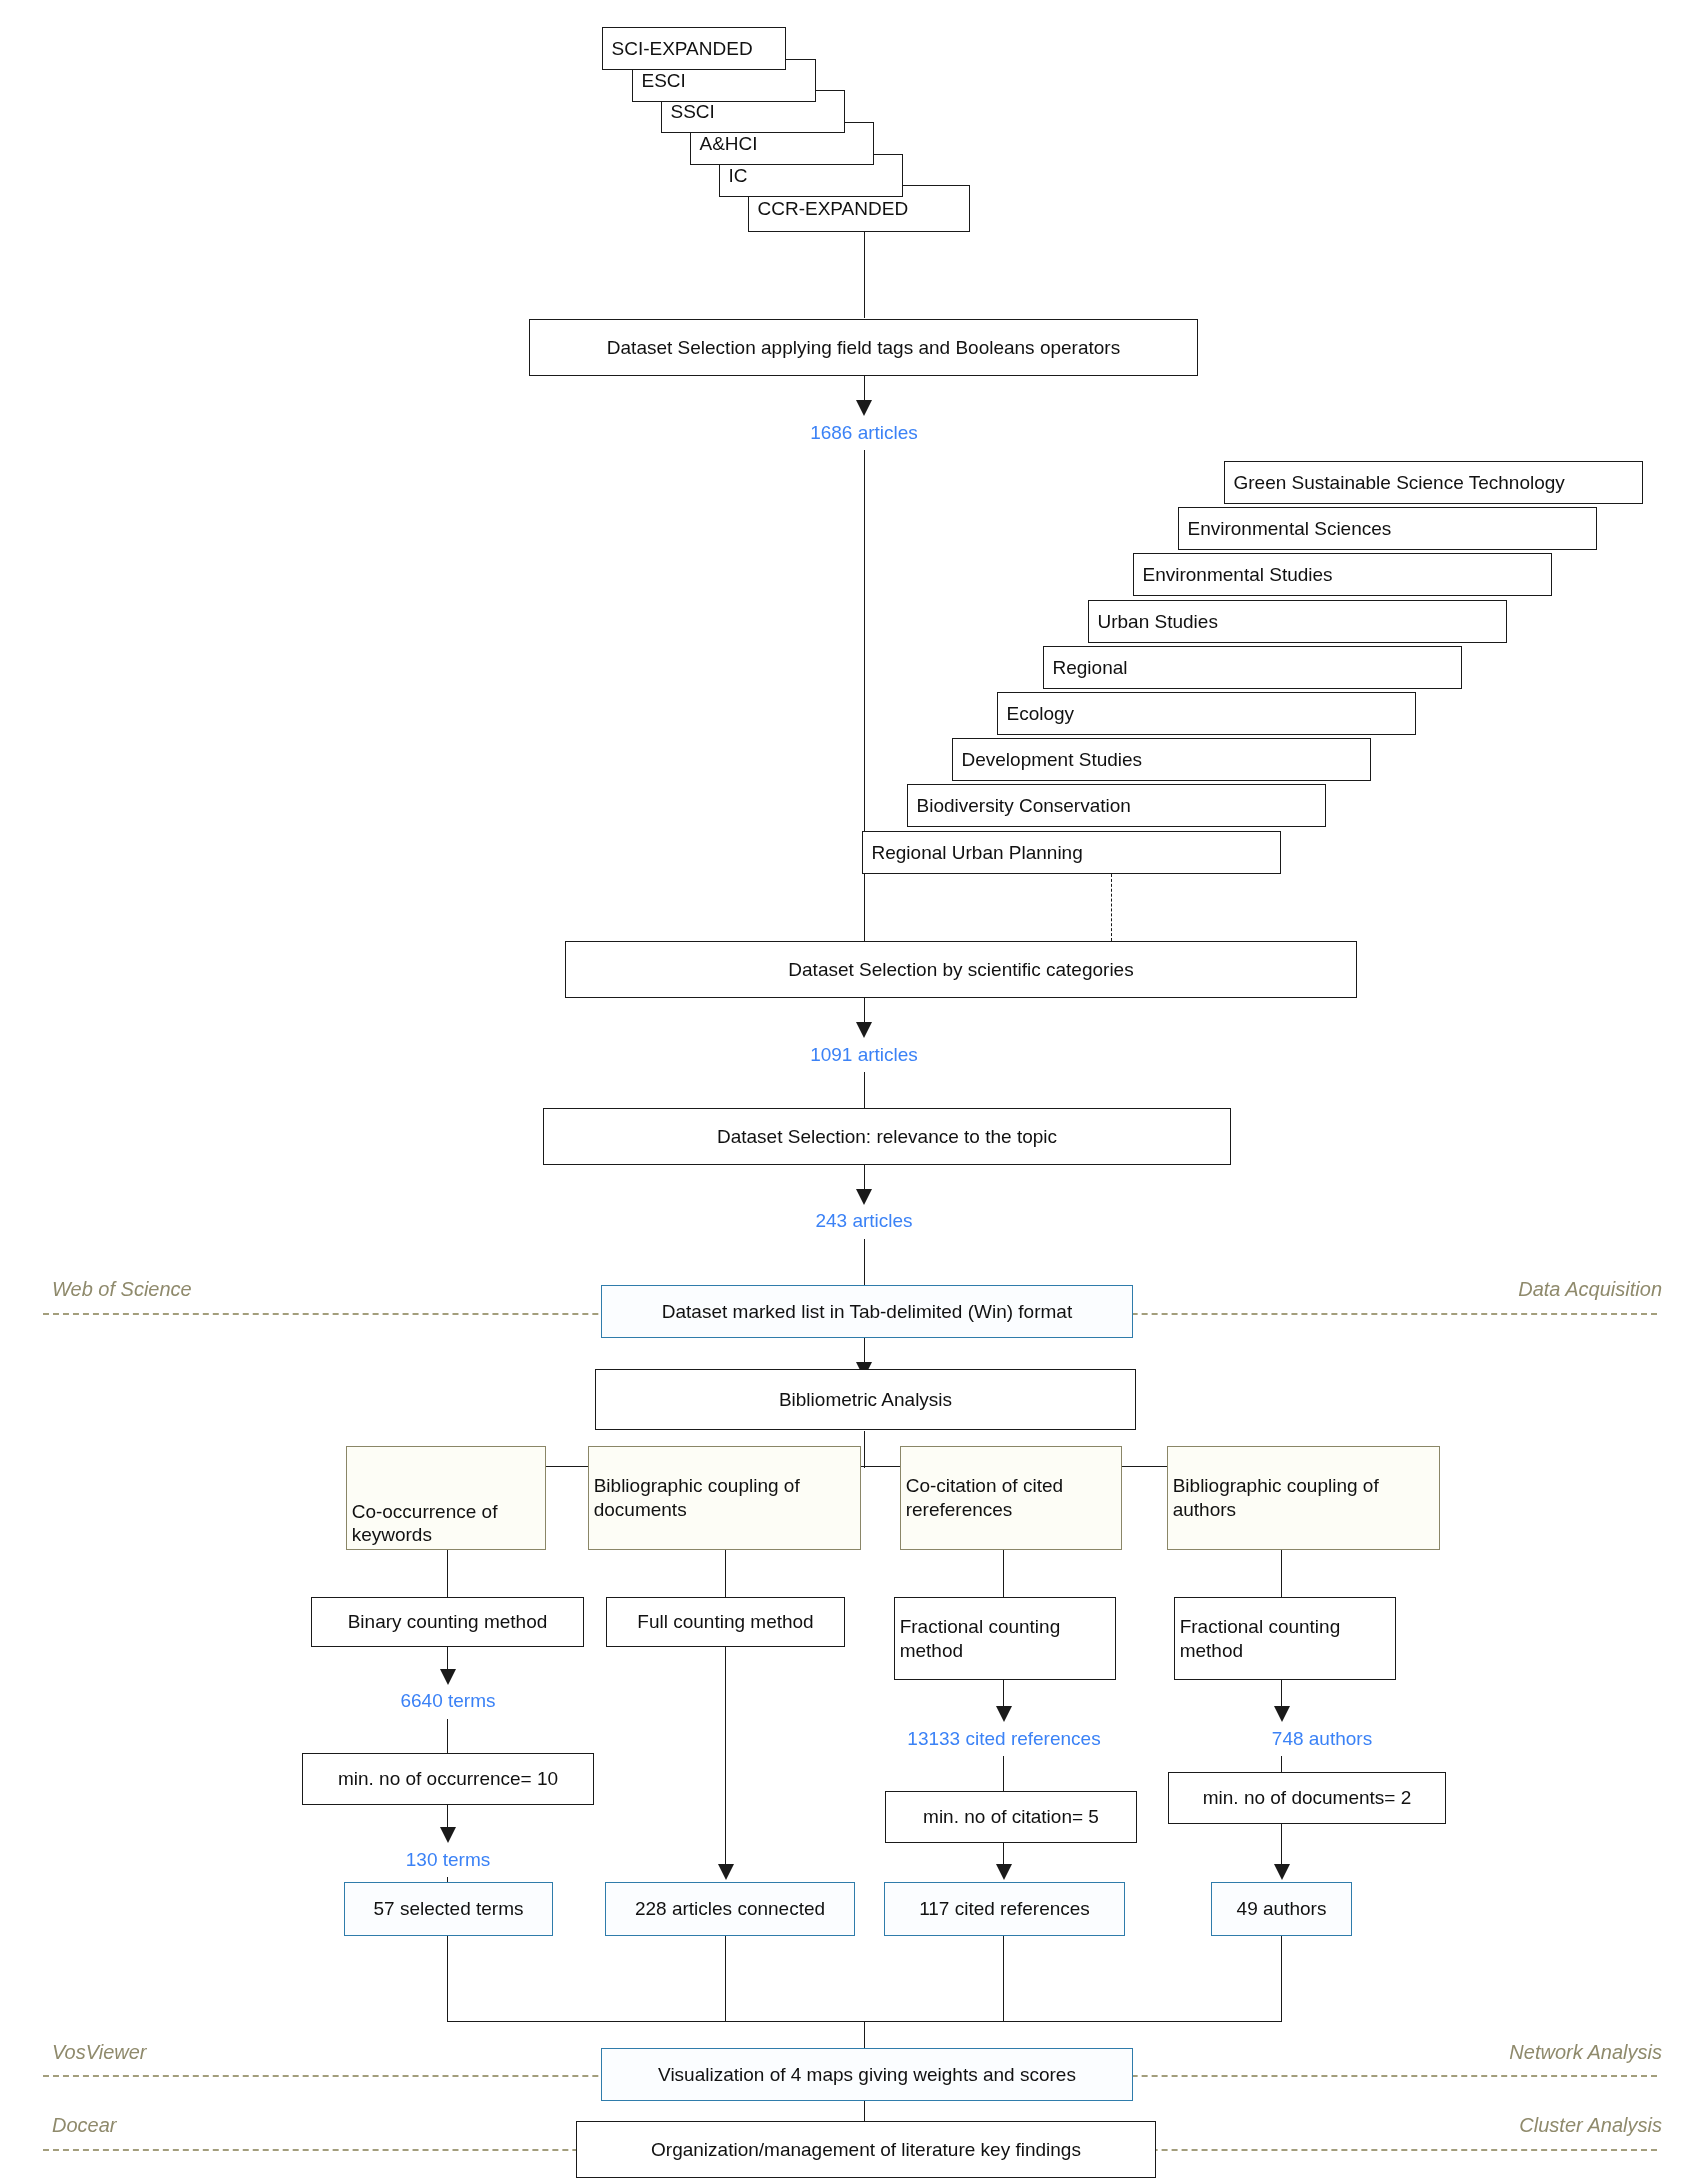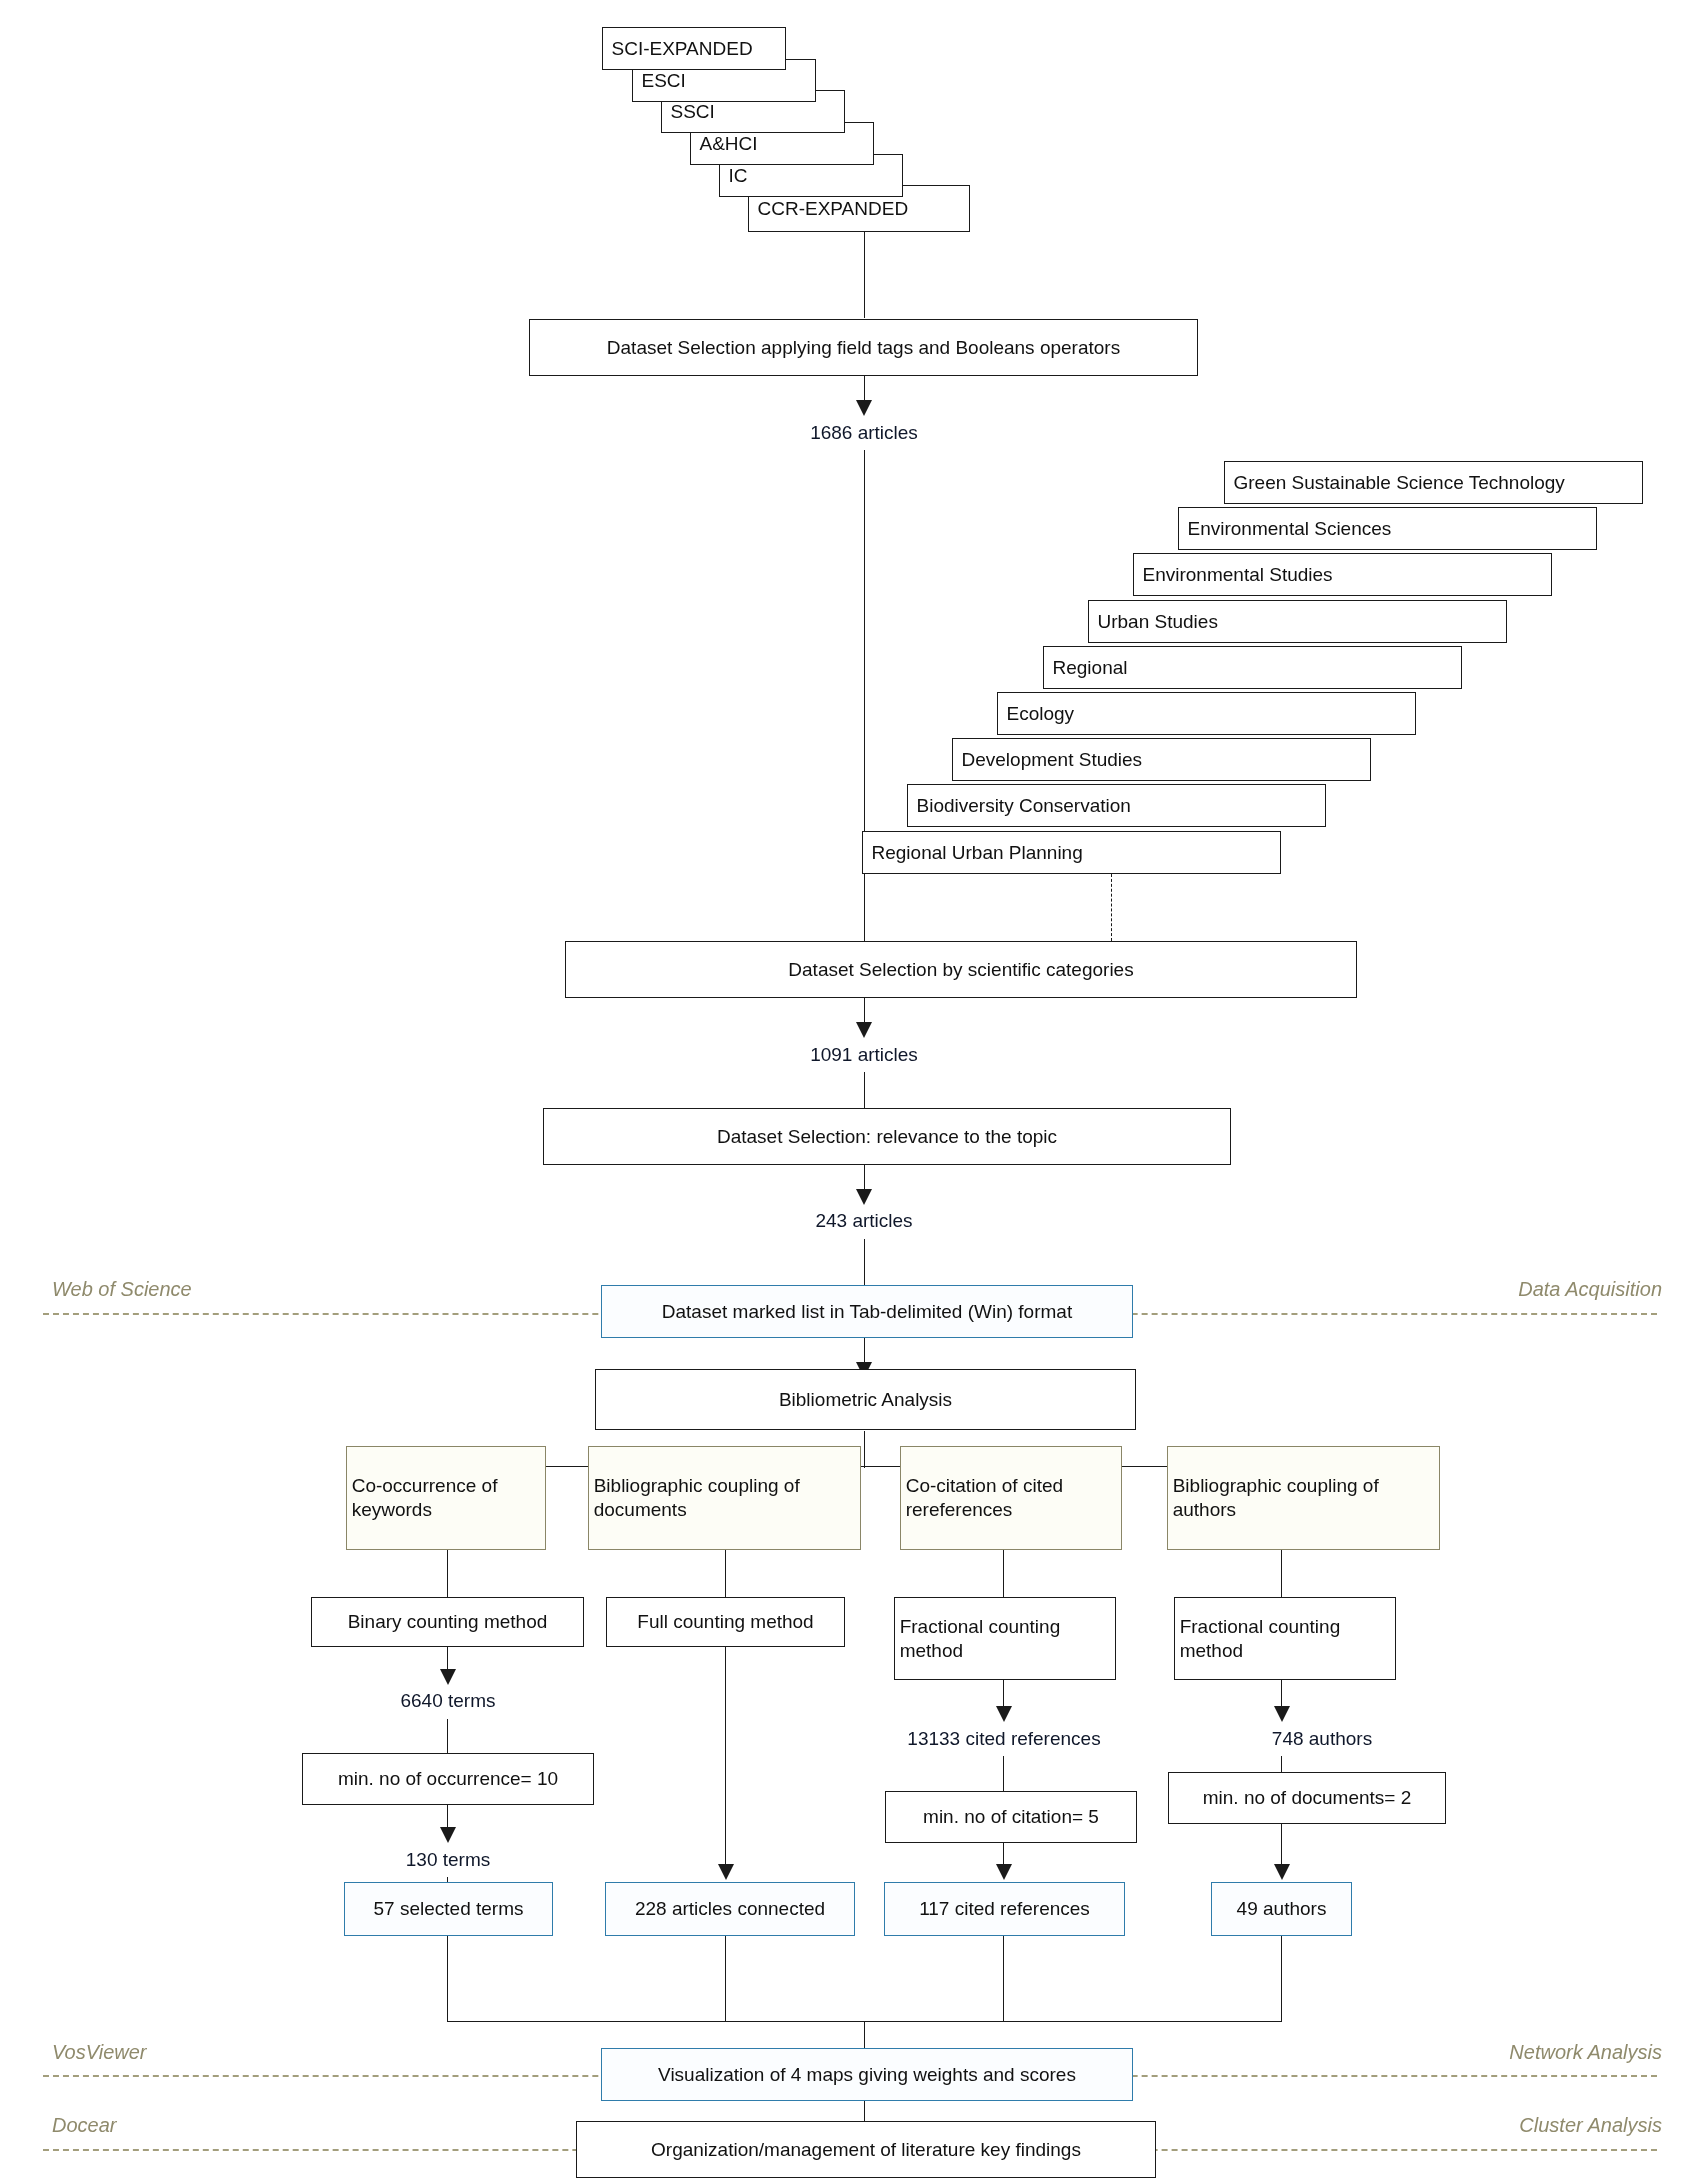--- a/index.html
+++ b/index.html
@@ -76,21 +76,21 @@
     position: absolute;
     width: 0; height: 0;
     border-left: 8px solid transparent;
     border-right: 8px solid transparent;
     border-top: 16px solid #1a1a1a;
     z-index: 3;
   }
   
   .lbl {
     position: absolute;
-    color: #0f172a;
+    color: #3b82f6;
     font-size: 19px;
     line-height: 1.15;
     white-space: nowrap;
     background: #ffffff;
     padding: 0 2.8px;
     z-index: 4;
   }
   .lbl.center { transform: translateX(-50%); }
   
   .swimline {
@@ -213,21 +213,21 @@
     <span>Bibliometric Analysis</span>
   </div>
 
   <div class="ln v" style="left:864px; top:1431px; height:37px;"></div>
   <div class="ln h" style="left:447px; top:1466px; width:835px;"></div>
   <div class="ln v" style="left:447px; top:1466px; height:45px;"></div>
   <div class="ln v" style="left:725px; top:1466px; height:45px;"></div>
   <div class="ln v" style="left:1003px; top:1466px; height:45px;"></div>
   <div class="ln v" style="left:1281px; top:1466px; height:45px;"></div>
 
-  <div class="node olive left-align" style="left:346px; top:1446px; width:200px; height:104px;">
+  <div class="node olive left-align" style="left:346px; top:1446px; width:200px; height:104px;align-items:flex-end;">
     <span>Co-occurrence of keywords</span>
   </div>
   <div class="node olive left-align" style="left:588px; top:1446px; width:273px; height:104px;">
     <span>Bibliographic coupling of documents</span>
   </div>
   <div class="node olive left-align" style="left:900px; top:1446px; width:222px; height:104px;">
     <span>Co-citation of cited rereferences</span>
   </div>
   <div class="node olive left-align" style="left:1167px; top:1446px; width:273px; height:104px;">
     <span>Bibliographic coupling of authors</span>

